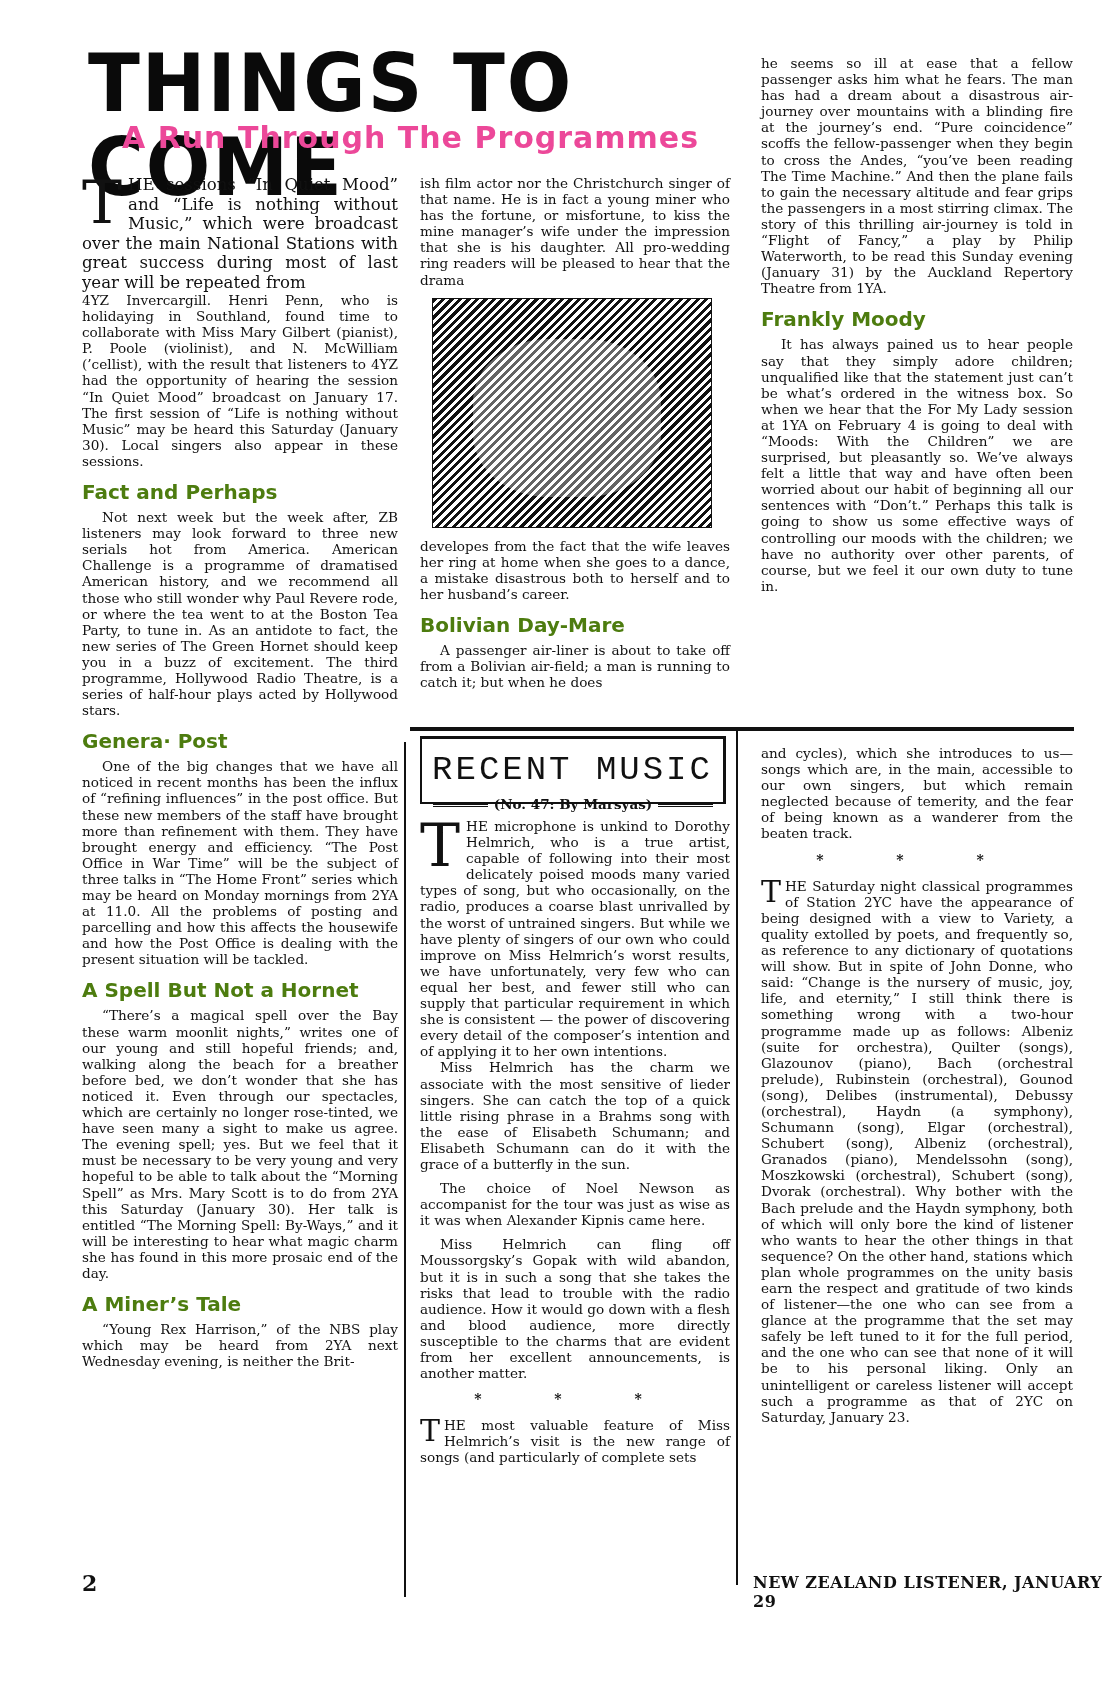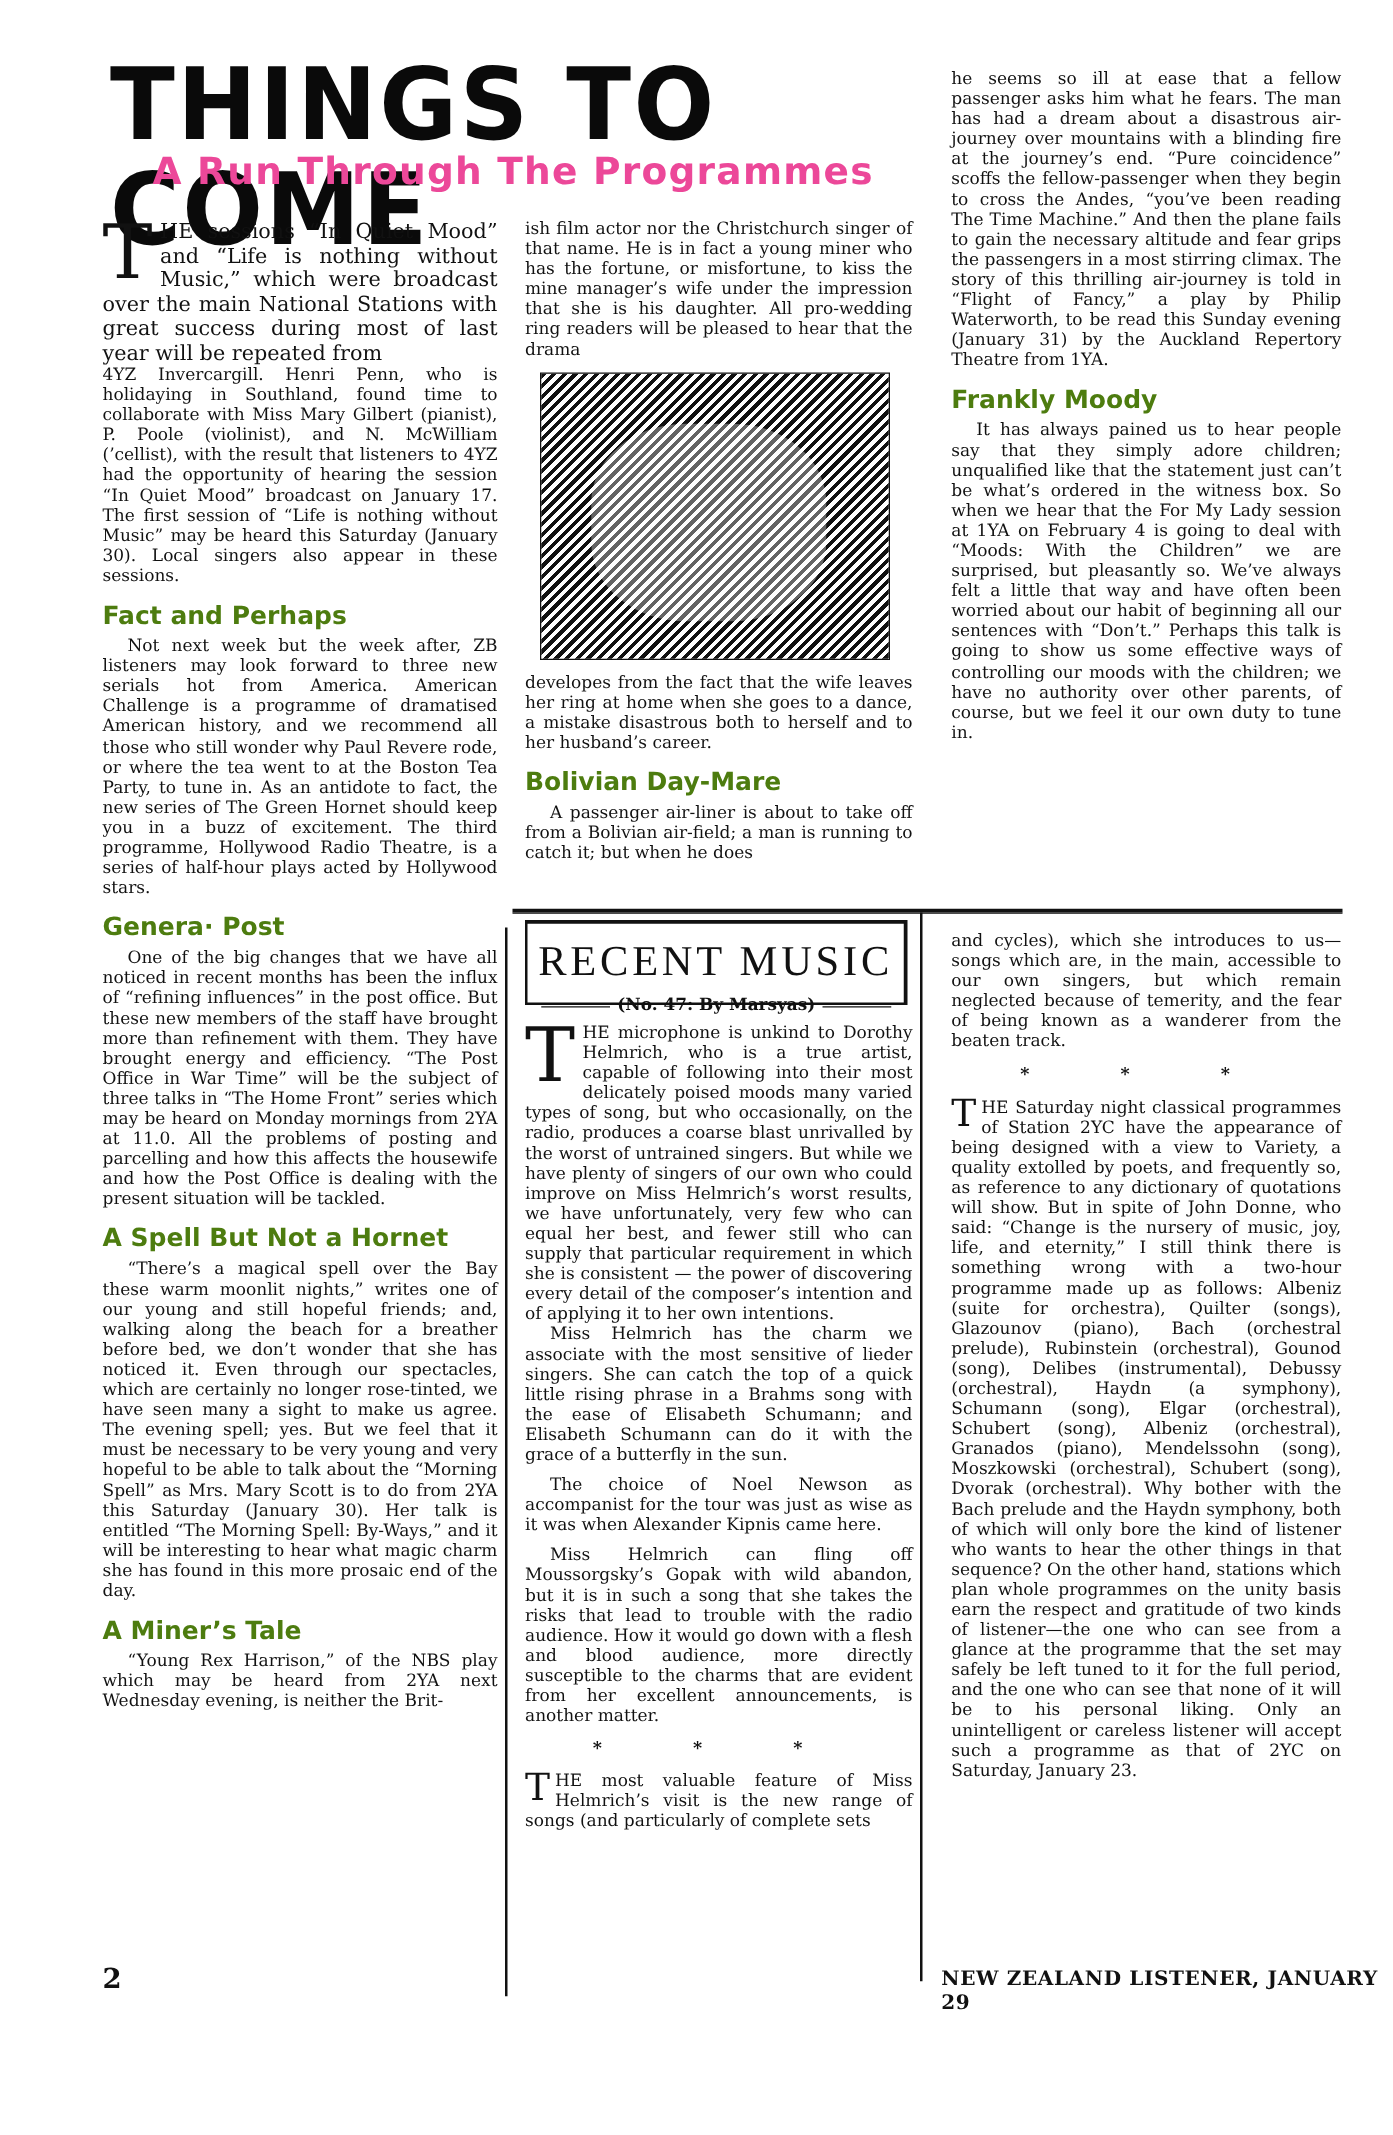--- a/index.html
+++ b/index.html
@@ -25,21 +25,21 @@
 
   .illustration { width: 280px; height: 230px; margin: 10px 0 10px 12px; background:
     repeating-linear-gradient(135deg, #111 0 3px, #fff 3px 6px); position: relative; border: 1px solid #111; }
   .illustration::after { content: ""; position: absolute; inset: 40px 50px 30px 40px; background: #fff; opacity: 0.35; border-radius: 40%; }
 
   .rule-h { position: absolute; left: 410px; top: 727px; width: 664px; height: 4px; border-top: 3px solid #111; border-bottom: 1px solid #111; }
   .rule-v1 { position: absolute; left: 404px; top: 742px; width: 2px; height: 855px; background: #111; }
   .rule-v2 { position: absolute; left: 736px; top: 730px; width: 2px; height: 855px; background: #111; }
 
   .rm-box { position: absolute; left: 420px; top: 736px; width: 306px; height: 68px; border: 2px solid #111; border-top-width: 3px; border-right: 3px solid #111; }
-  .rm-title { position: absolute; left: 0; right: 0; top: 12px; text-align: center; font-size: 34px; letter-spacing: 3px; line-height: 38px; font-family: Liberation Serif, serif; }
+  .rm-title { position: absolute; left: 0; right: 0; top: 12px; text-align: center; font-size: 34px; letter-spacing: 3px; line-height: 38px; font-family: Liberation Mono, monospace; }
   .rm-byline { position: absolute; left: 420px; top: 796px; width: 306px; text-align: center; font-weight: bold; font-size: 13.5px; line-height: 16px; background: transparent; }
   .rm-byline span.line { display: inline-block; width: 55px; border-top: 3px double #111; vertical-align: middle; margin: 0 6px; }
 
   .col2b { left: 420px; top: 818px; width: 310px; }
   .col3b { left: 761px; top: 745px; width: 312px; }
 
   .stars { text-align: center; letter-spacing: 34px; margin: 10px 0; font-size: 14px; font-weight: bold; }
 
   .folio { position: absolute; left: 82px; top: 1570px; font-size: 22px; font-weight: bold; }
   .footer { position: absolute; left: 753px; top: 1573px; font-size: 16px; font-weight: bold; letter-spacing: 0.5px; font-variant: small-caps; }

